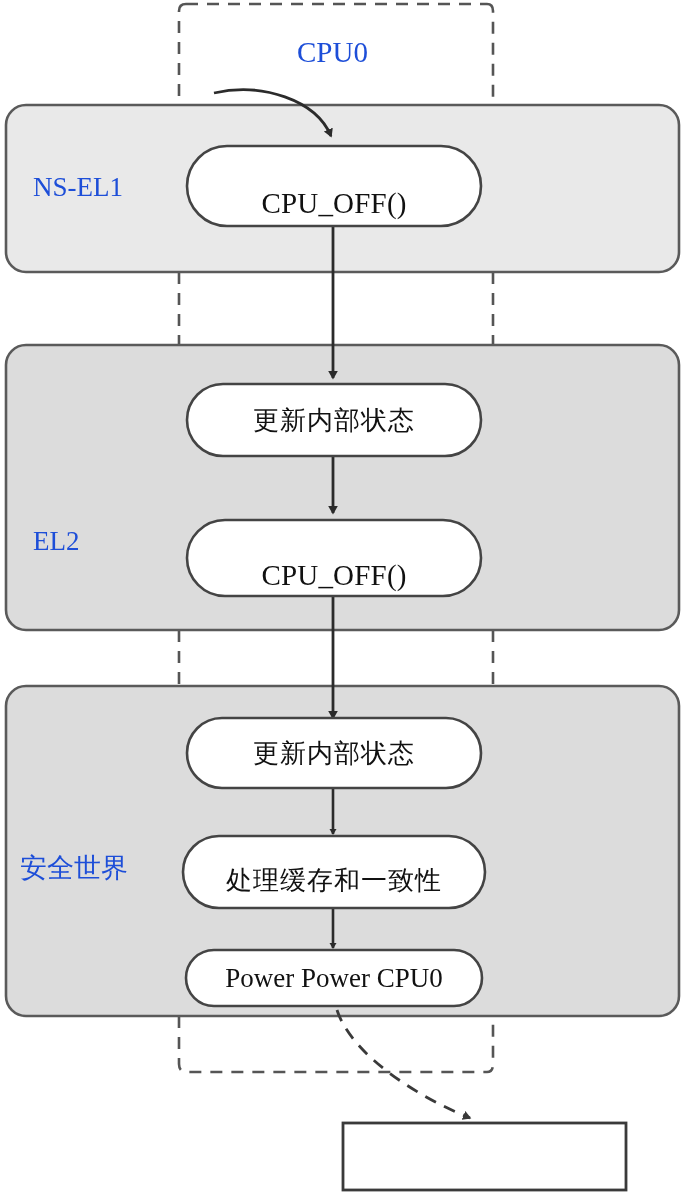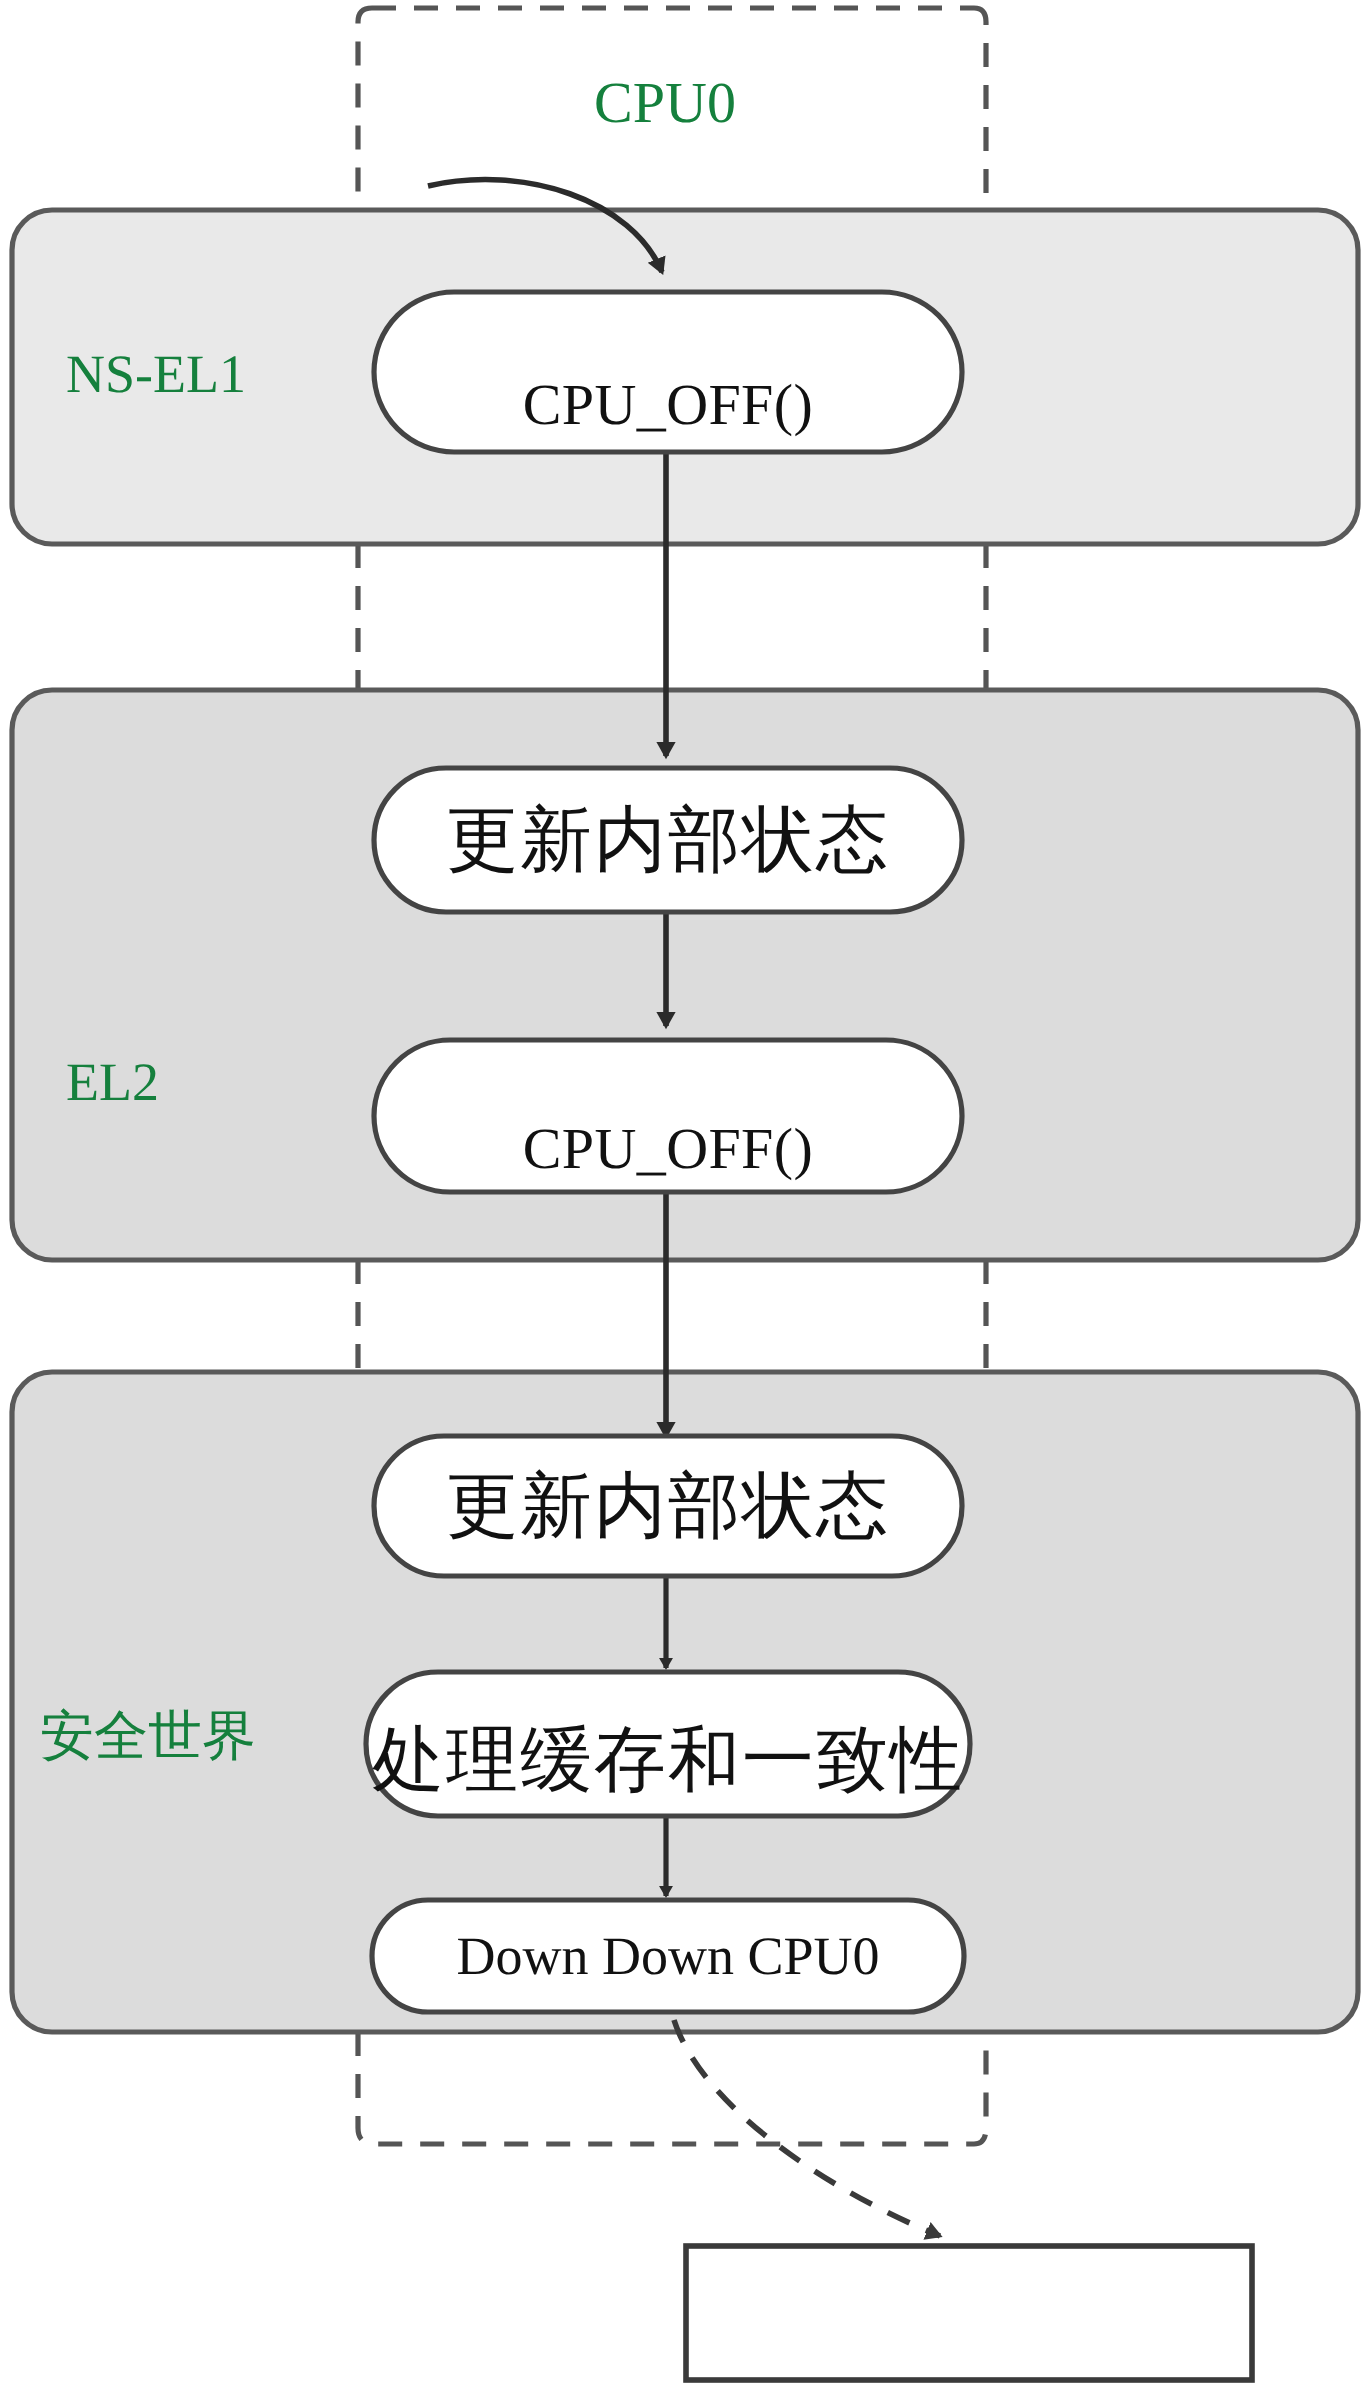--- a/index.html
+++ b/index.html
@@ -17,21 +17,21 @@
   }
   #diagram-svg {
     position: absolute;
     left: 0;
     top: 0;
     width: 685px;
     height: 1196px;
   }
   .lbl {
     position: absolute;
-    color: #15803d;
+    color: #1d4ed8;
     white-space: nowrap;
     line-height: 1;
     font-family: "Liberation Serif", "DejaVu Serif", serif;
   }
   .pill-label {
     position: absolute;
     display: flex;
     align-items: center;
     justify-content: center;
     color: #111111;
@@ -43,21 +43,21 @@
   }
   .cpu-title {
     font-size: 29px;
   }
   .latin {
     font-size: 29px;
     letter-spacing: 0.2px;
     margin-top: 17px;
   }
   .cjk {
-    font-size: 36px;
+    font-size: 26px;
     letter-spacing: 1px;
   }
   .latin-sm {
     font-size: 27px;
   }
 </style>
 </head>
 <body>
 
 <div id="stage">
@@ -129,16 +129,16 @@
   <div class="pill-label latin" style="left:187px; top:146px; width:294px; height:80px;">CPU_OFF()</div>
 
   <div class="pill-label cjk" style="left:187px; top:384px; width:294px; height:72px;">更新内部状态</div>
 
   <div class="pill-label latin" style="left:187px; top:520px; width:294px; height:76px;">CPU_OFF()</div>
 
   <div class="pill-label cjk" style="left:187px; top:718px; width:294px; height:70px;">更新内部状态</div>
 
   <div class="pill-label cjk" style="left:183px; top:836px; width:302px; height:88px;">处理缓存和一致性</div>
 
-  <div class="pill-label latin-sm" style="left:186px; top:950px; width:296px; height:56px;">Down Down CPU0</div>
+  <div class="pill-label latin-sm" style="left:186px; top:950px; width:296px; height:56px;">Power Power CPU0</div>
 
 
 </div>
 
 </body></html>

